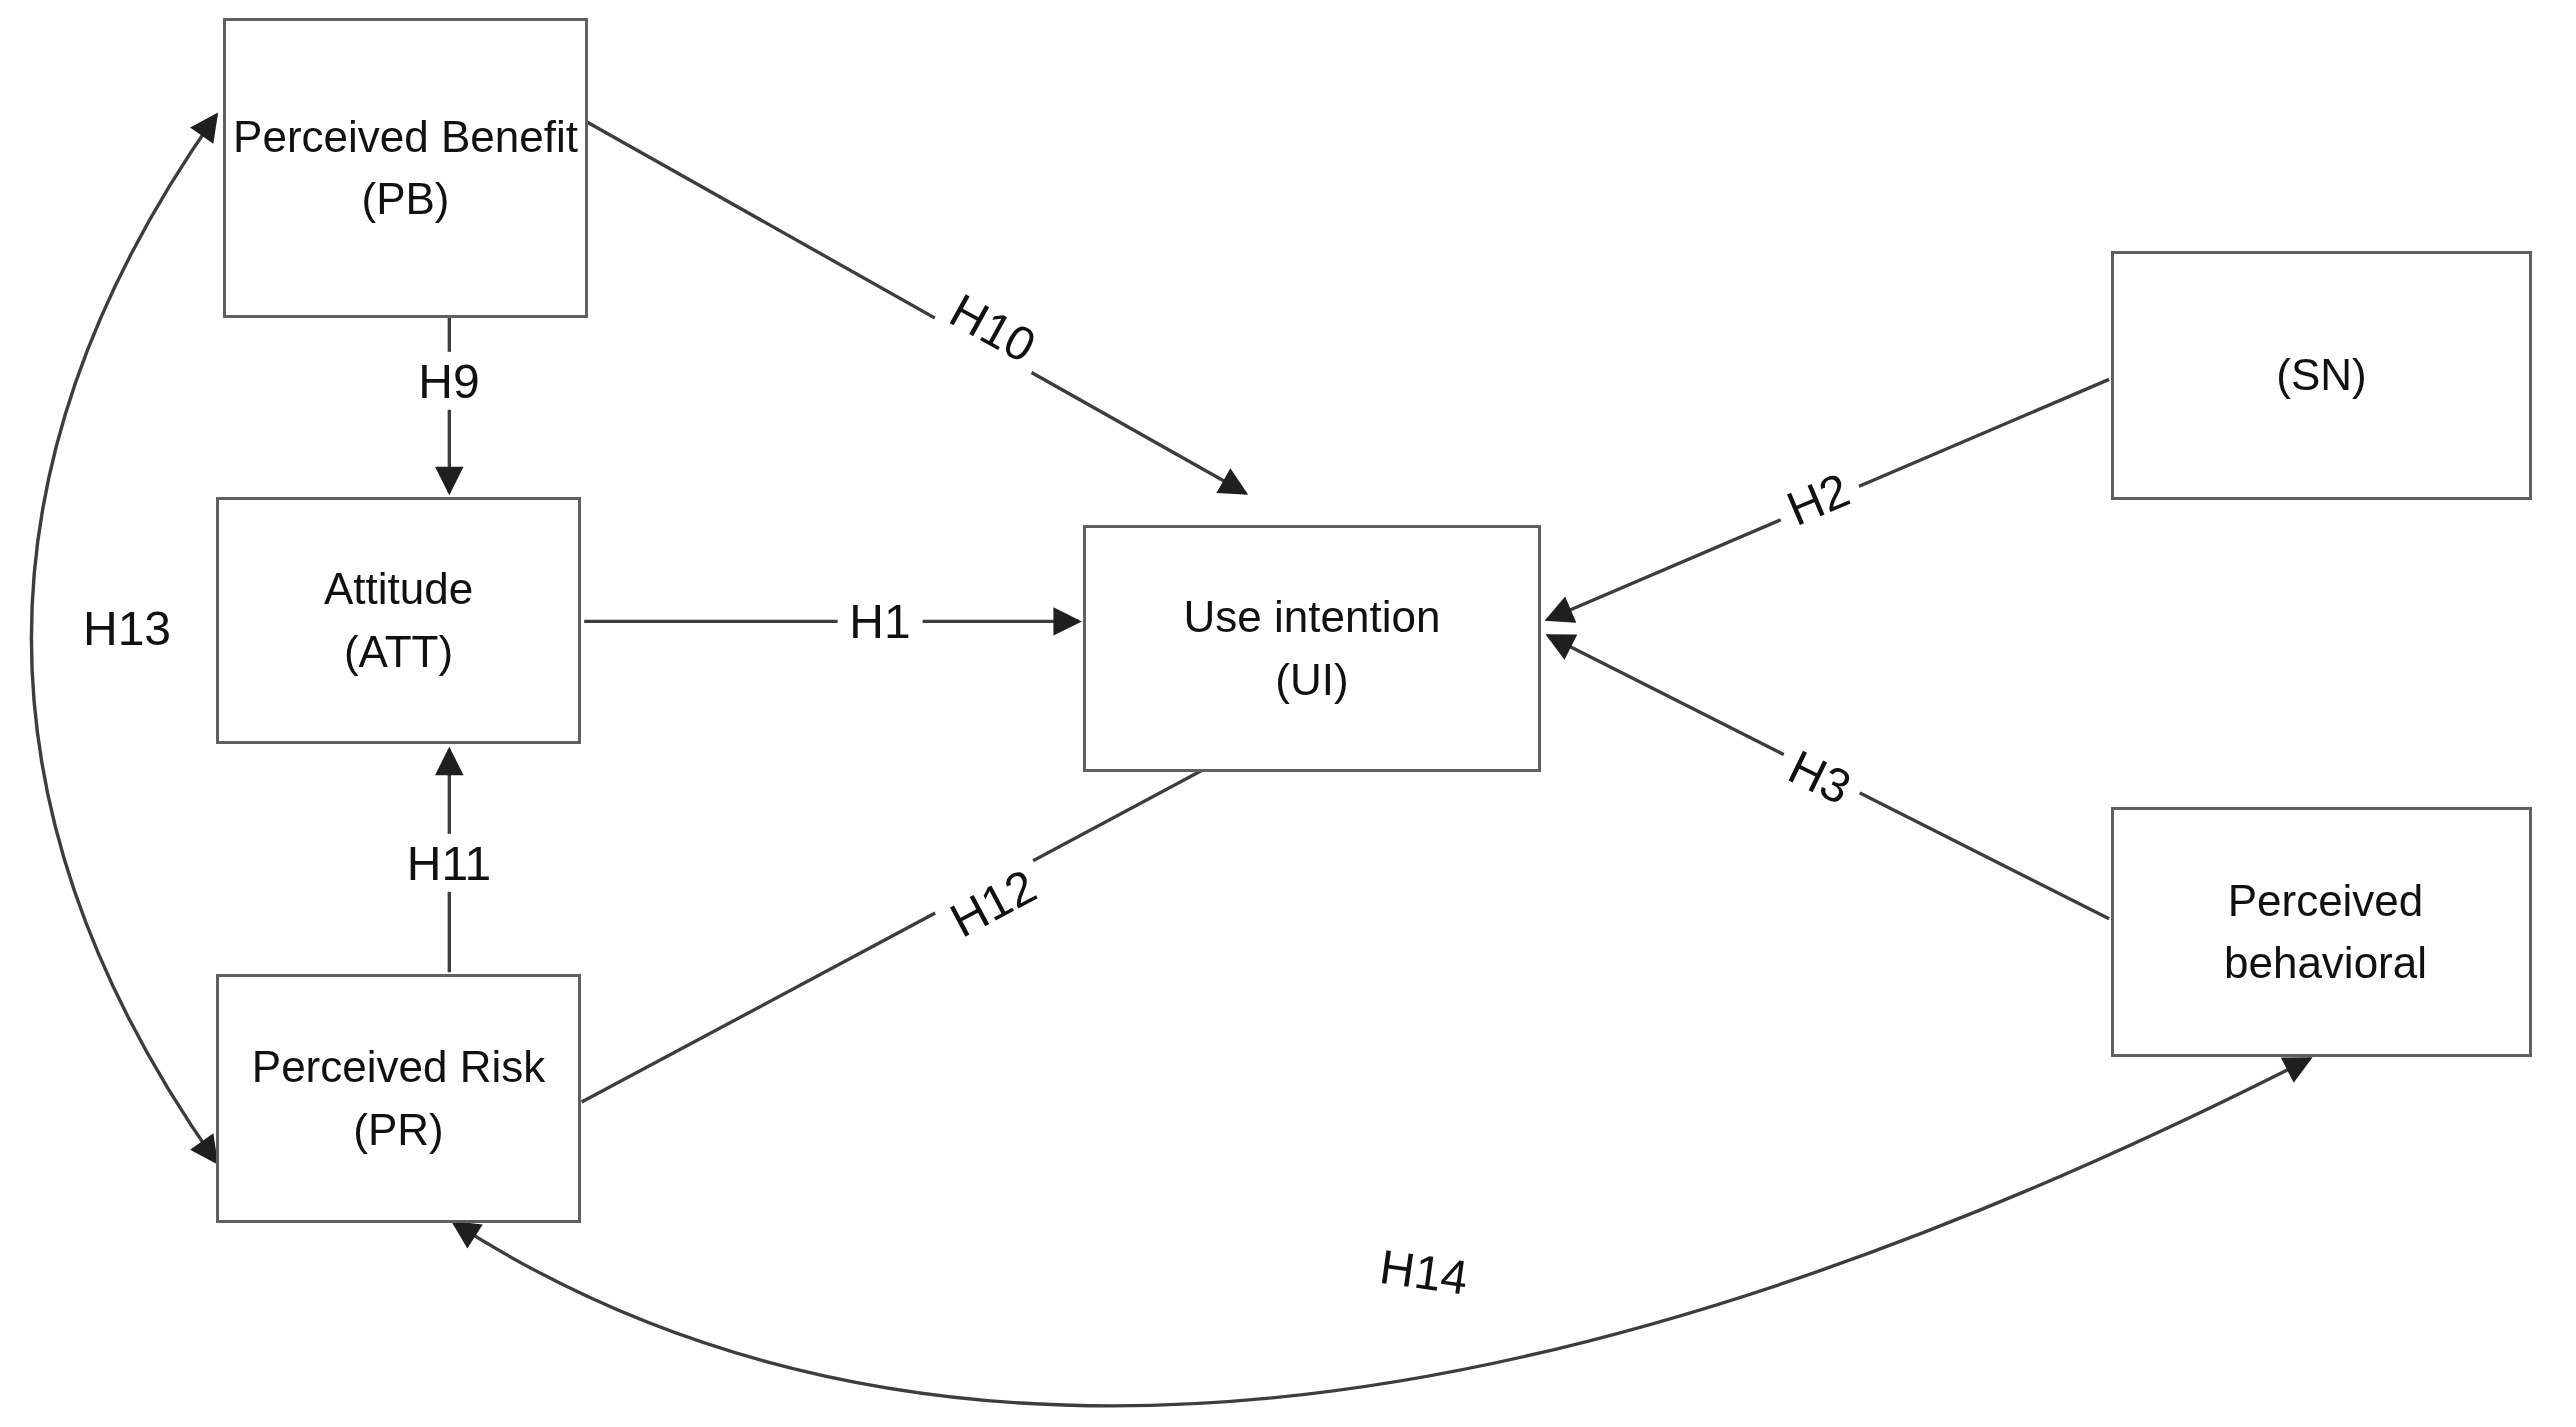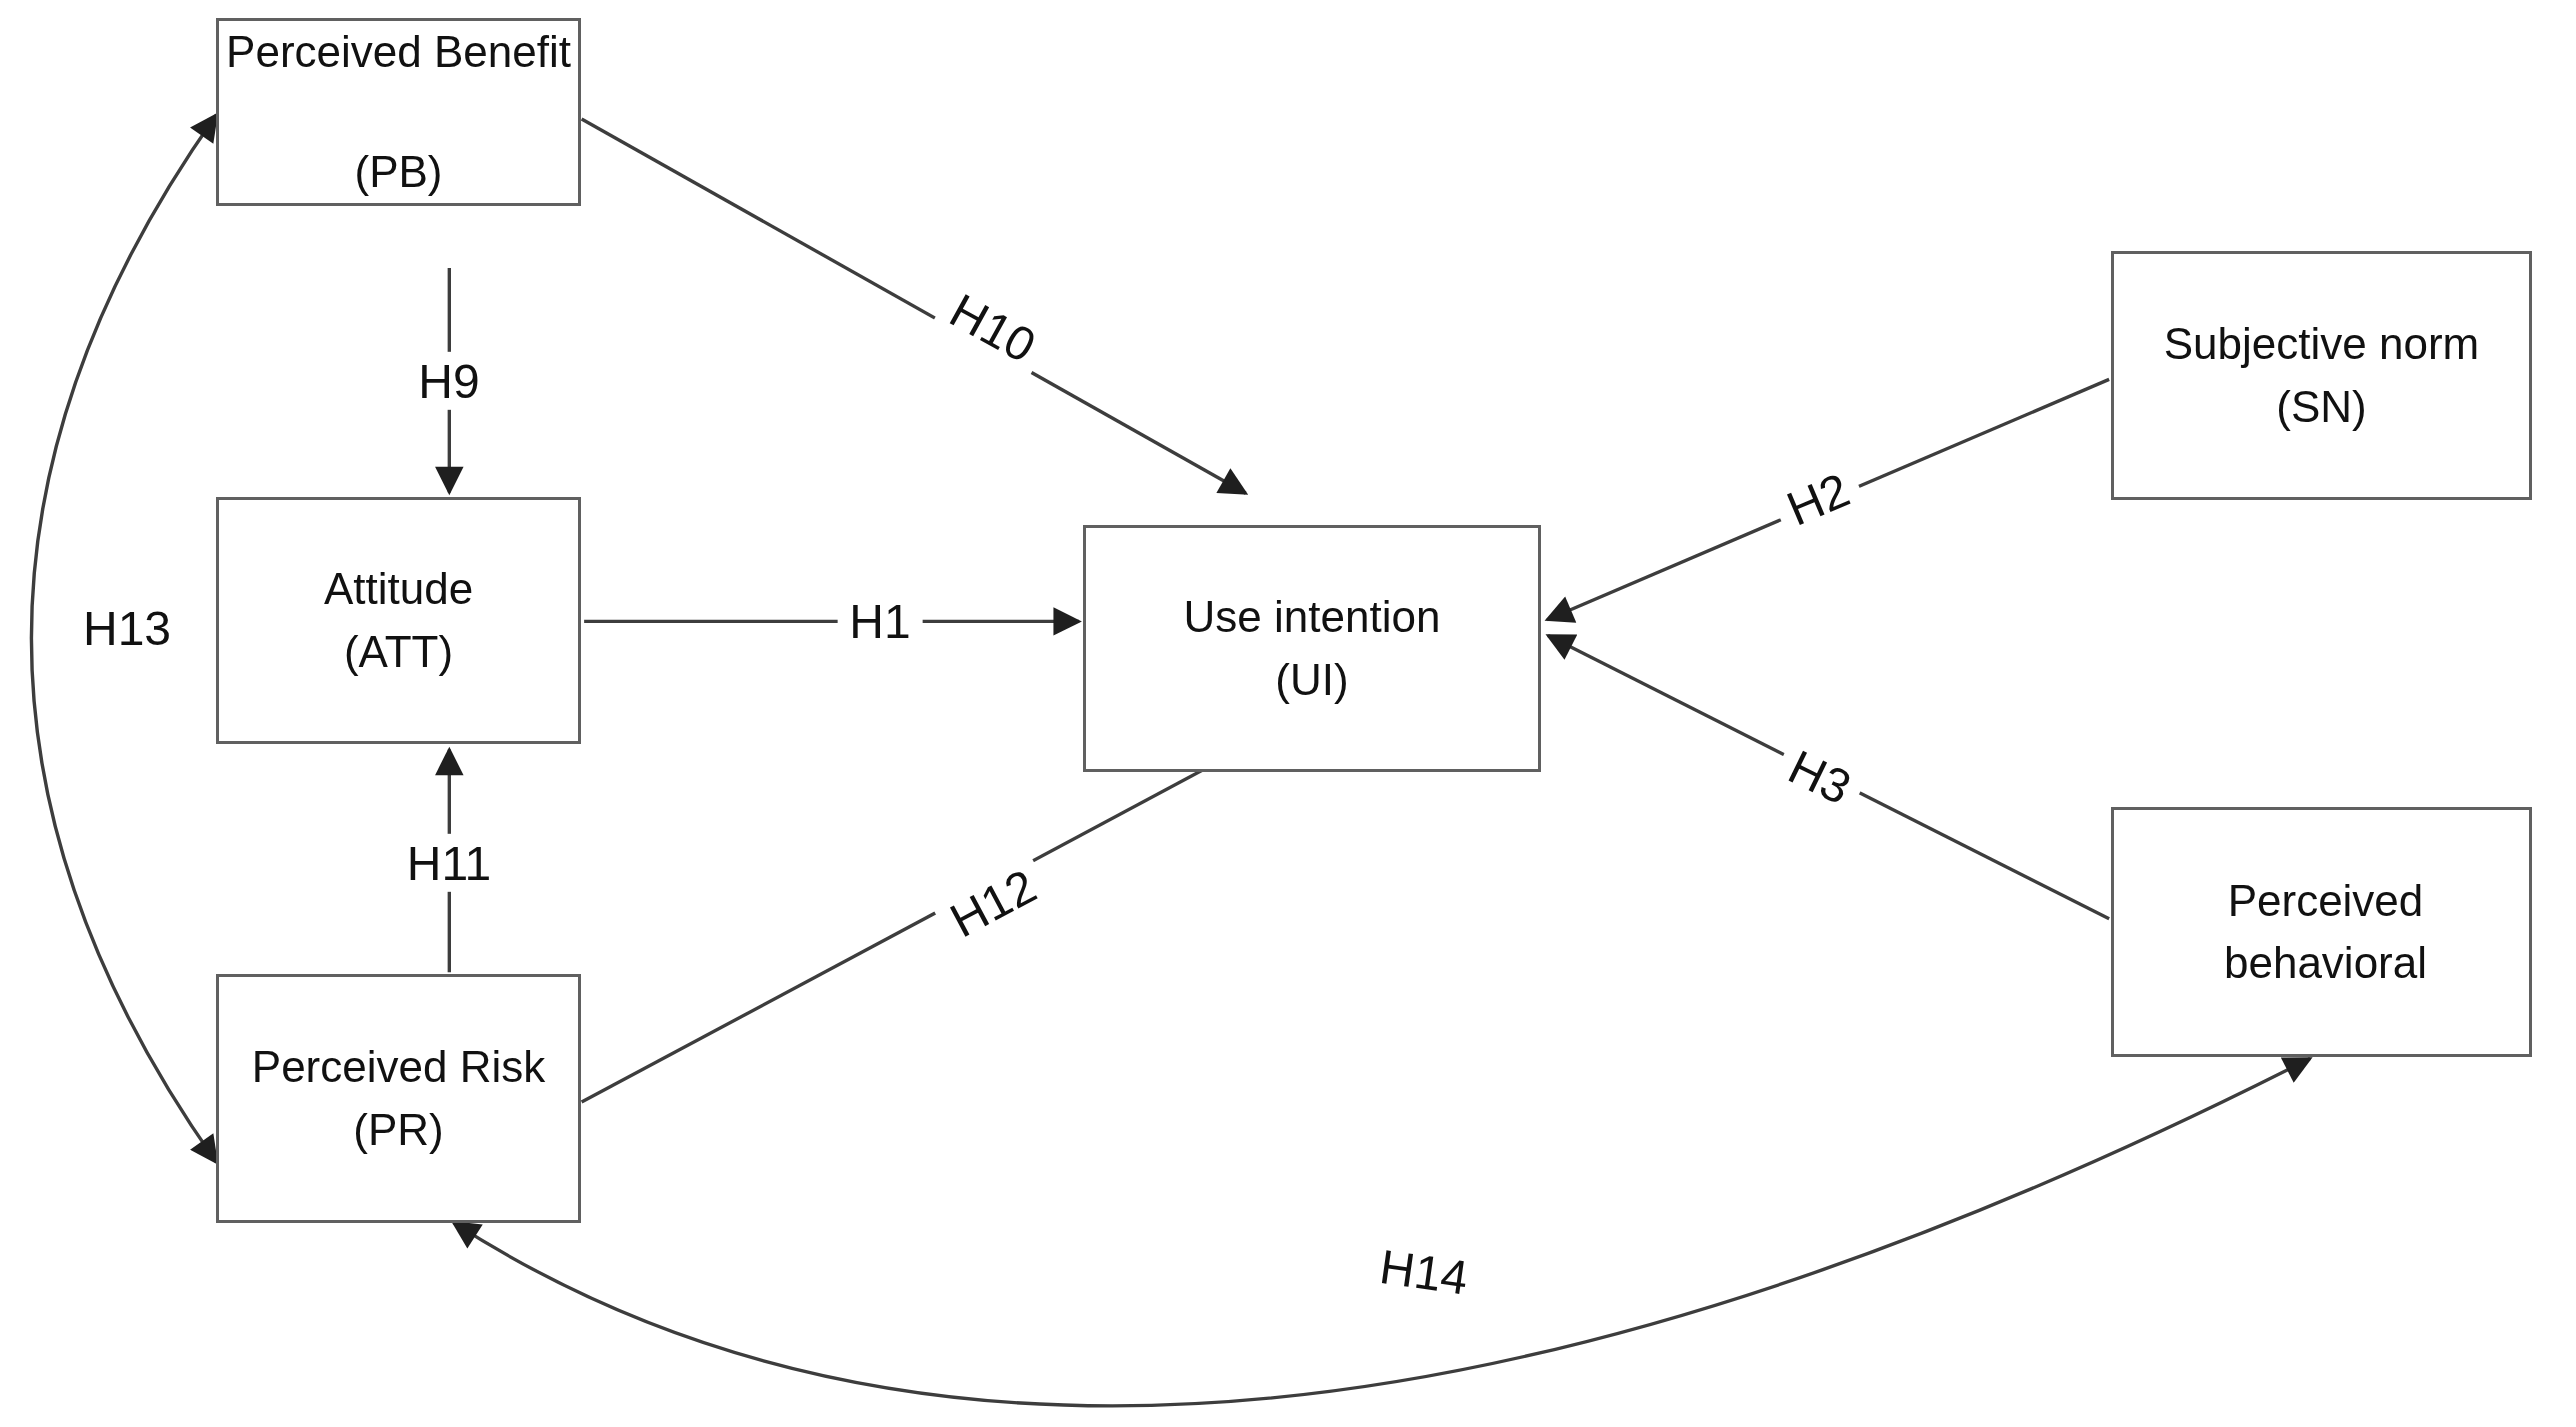--- a/index.html
+++ b/index.html
@@ -53,42 +53,41 @@
     <path class="edge" d="M536,1161 L536,895" marker-end="url(#ah)"></path>
     <path class="edge" d="M697,742 L1288,742" marker-end="url(#ah)"></path>
     <path class="edge" d="M694,142 L1487,589" marker-end="url(#ah)"></path>
     <path class="edge" d="M694,1316 L1487,892" marker-end="url(#ah)"></path>
     <path class="edge" d="M2518,453 L1847,740" marker-end="url(#ah)"></path>
     <path class="edge" d="M2518,1097 L1848,759" marker-end="url(#ah)"></path>
     <path class="edge" d="M258,137 Q-184,762 258,1388" marker-start="url(#ah)" marker-end="url(#ah)"></path>
     <path class="edge" d="M541,1460 Q1350,1980 2758,1264" marker-start="url(#ah)" marker-end="url(#ah)"></path>
   </svg>
 
-  <div class="node" style="left:216px;top:18.4px;width:365px;height:188px;justify-content:space-between;">
+  <div class="node" style="left:223px;top:18.4px;width:365px;height:300px;">
     <span class="nline">Perceived Benefit</span>
     <span class="nline">(PB)</span>
   </div>
 
   <div class="node" style="left:216px;top:974px;width:365px;height:249px;">
     <span class="nline">Perceived Risk</span>
     <span class="nline">(PR)</span>
   </div>
 
   <div class="node" style="left:216px;top:497px;width:365px;height:247px;">
     <span class="nline">Attitude</span>
     <span class="nline">(ATT)</span>
   </div>
 
   <div class="node" style="left:1083px;top:497px;width:458px;height:247px;margin-top:28px;">
     <span class="nline">Use intention</span>
     <span class="nline">(UI)</span>
   </div>
 
   <div class="node" style="left:2111px;top:251px;width:421px;height:249px;">
-    <span class="nline">Subjective norm</span>
     <span class="nline">(SN)</span>
   </div>
 
   <div class="node" style="left:2111px;top:807px;width:421px;height:250px;padding-left:8px;">
     <span class="nline">Perceived</span>
     <span class="nline">behavioral</span>
   </div>
 
   <div class="elabel" style="left:449px;top:381px;transform:translate(-50%,-50%);">H9</div>
   <div class="elabel" style="left:449px;top:863px;transform:translate(-50%,-50%);">H11</div>

